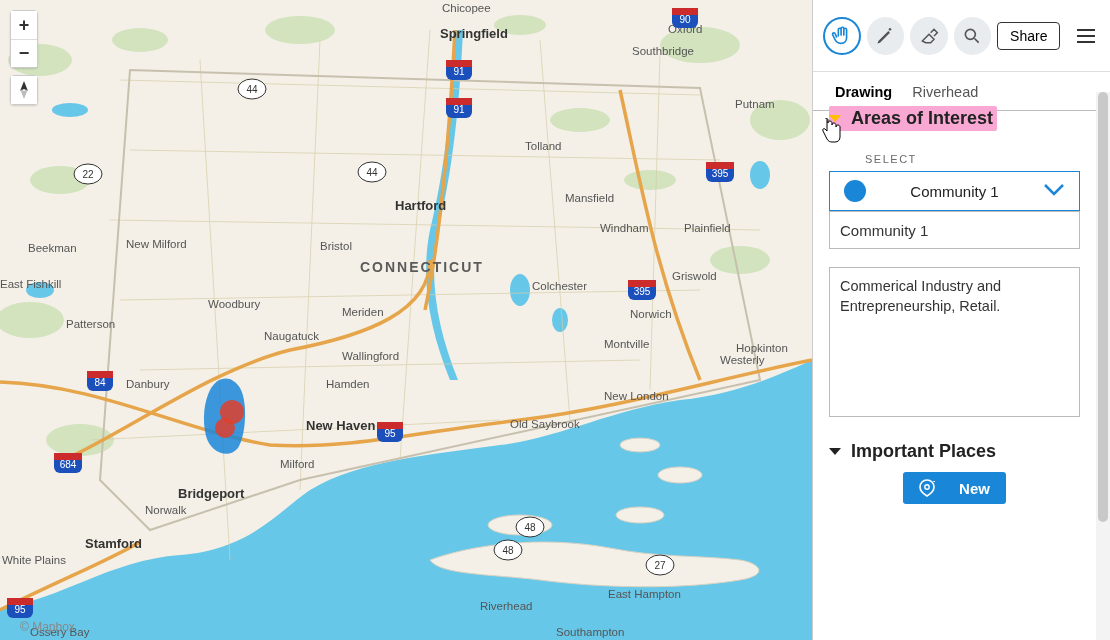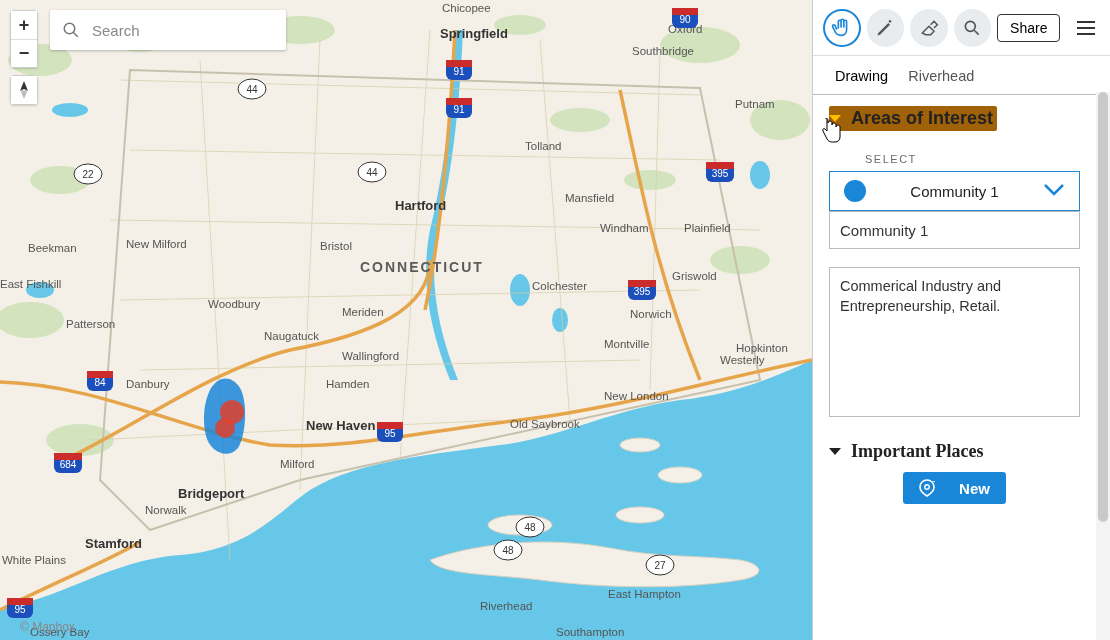--- a/index.html
+++ b/index.html
@@ -59,21 +59,21 @@
   }
 
   
   .panel {
     position:absolute; left:812px; top:0; width:298px; height:640px;
     border-left:1px solid #ccc; background:#fff;
   }
 
   
   .tools-row {
-    height:56px; display:flex; align-items:center; gap:6px; padding:8px 10px;
+    height:72px; display:flex; align-items:center; gap:6px; padding:8px 10px;
     border-bottom:1px solid #ddd;
   }
   .tool-btn {
     width:38px; height:38px; border-radius:50%; background:#e8ecef;
     display:flex; align-items:center; justify-content:center; cursor:pointer;
     border:2px solid transparent;
   }
   .tool-btn.active { border-color:#1a86d8; background:#fff; }
   .share-btn {
     margin-left:auto; padding:5px 12px; border:1px solid #333; border-radius:4px;
@@ -84,37 +84,37 @@
     cursor:pointer; margin-left:6px;
   }
 
   
   .tabs-row {
     display:flex; border-bottom:1px solid #bbb; padding:0 12px;
   }
   .tab {
     padding:12px 10px 10px; font-size:14.5px; color:#555; cursor:pointer;
   }
-  .tab.active { color:#000; font-weight:400; }
+  .tab.active { color:#000; font-weight:700; }
 
   .panel-body {
     position:absolute; left:0; right:14px; top:92px; bottom:0;
     overflow-y:auto; padding:14px 16px 20px 16px;
   }
   .panel-scroll {
     position:absolute; right:0; top:92px; bottom:0; width:14px; background:#f3f3f3;
   }
   .panel-scroll-thumb {
     position:absolute; left:2px; right:2px; top:0; height:430px; background:#c9c9c9; border-radius:5px;
   }
 
   .section-header {
     display:flex; align-items:center; gap:10px; cursor:pointer; margin-bottom:10px;
   }
-  .section-header.highlight { background:#a16207; border-radius:2px; padding:2px 4px 2px 0; display:inline-flex;}
+  .section-header.highlight { background:#f9a8d4; border-radius:2px; padding:2px 4px 2px 0; display:inline-flex;}
   .section-title { font-size:18px; font-weight:700; color:#222; }
   .caret-down {
     width:0; height:0; border-left:6px solid transparent; border-right:6px solid transparent;
     border-top:7px solid #222;
   }
   .caret-down.yellow { border-top-color:#ffbf00; }
 
   .field-label {
     font-size:11px; letter-spacing:1.5px; color:#6b6b6b; margin-top:12px; margin-bottom:6px;margin-left:36px;
   }
@@ -132,21 +132,21 @@
   .text-input {
     width:100%; height:38px; border:1px solid #bbb; padding:0 10px; font-size:15px; color:#333;
   }
   .textarea {
     width:100%; height:150px; border:1px solid #bbb; padding:8px 10px; font-size:14.5px;
     color:#333; resize:none; font-family:inherit; line-height:1.4;
   }
 
   .note-text { font-size:14.5px; color:#333; margin-top:18px; line-height:1.4; }
 
-  .section-header.secondary { margin-top:20px;font-family:Liberation Serif, serif; }
+  .section-header.secondary { margin-top:20px; }
 
   .new-btn-row { display:flex; justify-content:center; margin-top:10px; }
   .new-btn {
     background:#1a86d8; color:#fff; border:none; padding:7px 16px;
     font-size:15px; font-weight:600; border-radius:3px; cursor:pointer;
     display:flex; align-items:center; gap:24px;
   }
 
 </style>
 </head>
@@ -345,27 +345,20 @@
 
   <div class="map-ctrl-group compass-group">
     <button class="map-ctrl-btn" style="font-size:14px">
       <svg width="14" height="18" viewBox="0 0 14 18">
           <polygon points="7,0 11,10 7,8 3,10" fill="#333"></polygon>
           <polygon points="7,18 11,8 7,10 3,8" fill="#bbb"></polygon>
         </svg>
     </button>
   </div>
 
-  <div class="search-bar">
-    <svg width="18" height="18" viewBox="0 0 24 24">
-        <circle cx="10" cy="10" r="7" fill="none" stroke="#777" stroke-width="2"></circle>
-        <line x1="15" y1="15" x2="21" y2="21" stroke="#777" stroke-width="2"></line>
-      </svg>
-    <input class="search-input" placeholder="Search" style="">
-  </div>
 
   <div class="attribution">© Mapbox</div>
 </div>
 
 <div class="panel">
 
   <div class="tools-row">
     <div class="tool-btn active">
       <svg width="22" height="22" viewBox="0 0 24 24">
           <path d="M8 12V5a1.5 1.5 0 1 1 3 0v6V4a1.5 1.5 0 1 1 3 0v7V5a1.5 1.5 0 1 1 3 0v9c0 3-2 6-6 6s-6-2-7-5l-2-4a1.5 1.5 0 1 1 2.6-1.4L6 13" fill="none" stroke="#1a86d8" stroke-width="1.8" stroke-linecap="round" stroke-linejoin="round"></path>

